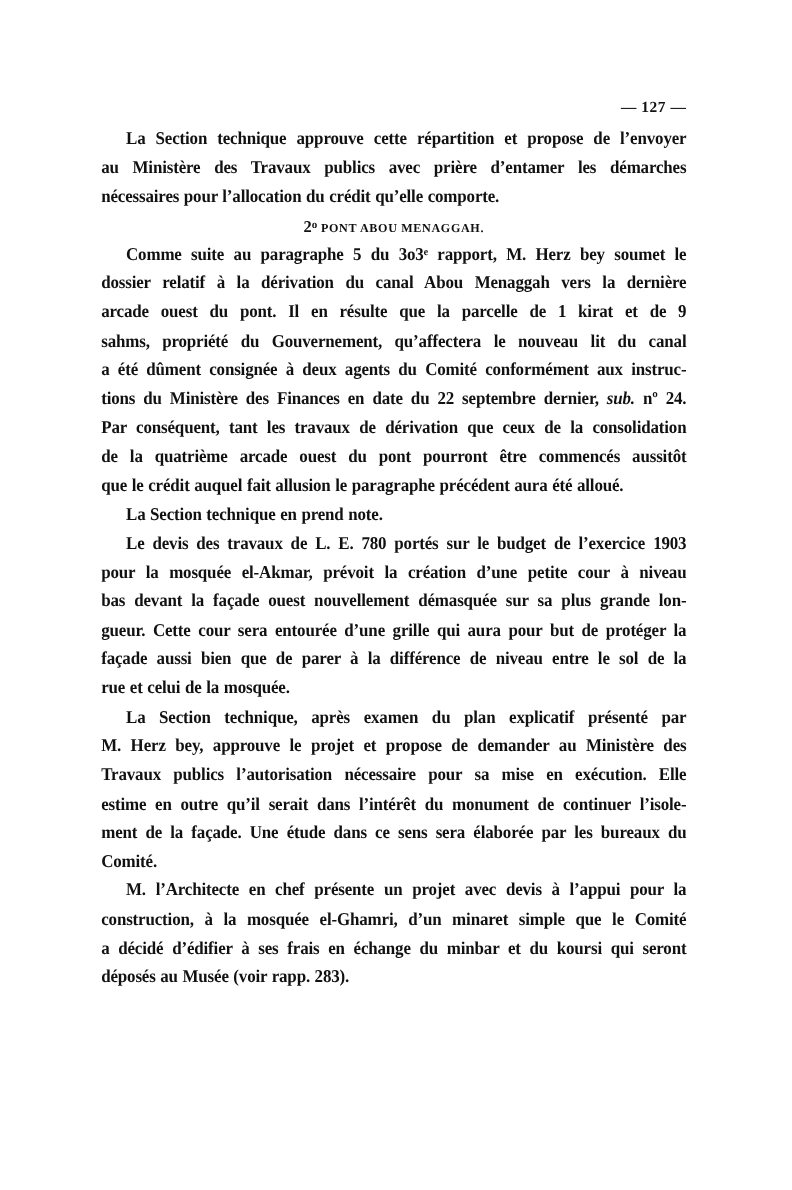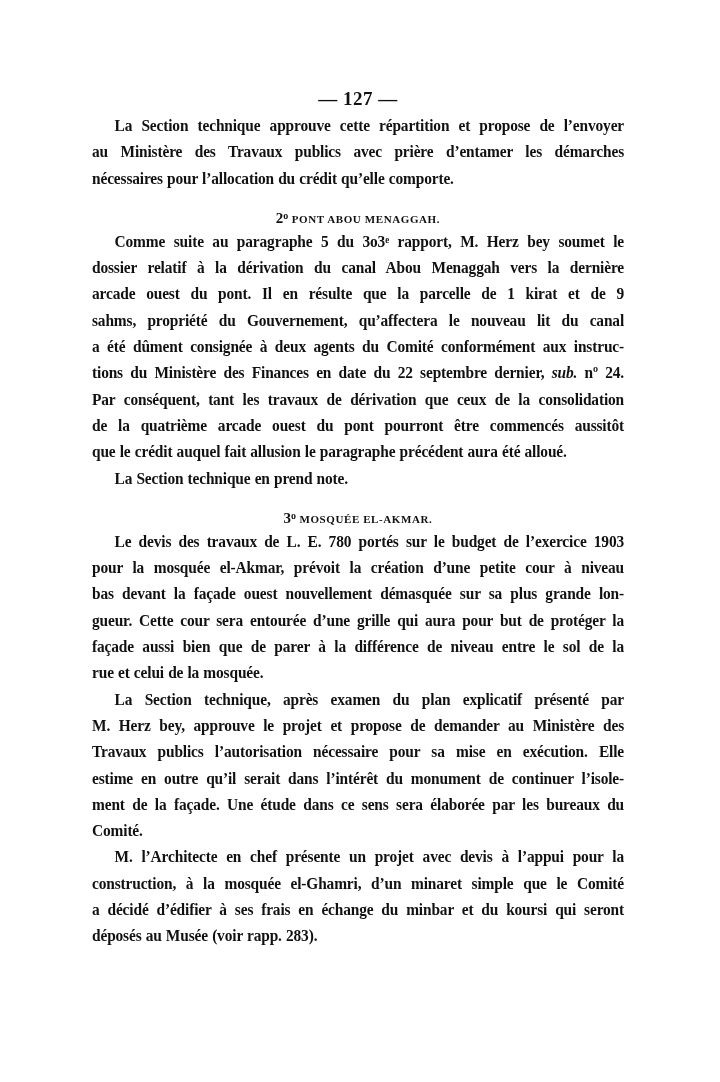--- a/index.html
+++ b/index.html
@@ -15,22 +15,22 @@
     font-family: "Liberation Serif", "DejaVu Serif", serif;
     color: #111111;
   }
   .page {
     position: absolute;
     left: 92px;
     top: 86px;
     width: 532px;
   }
   .page-number {
-    text-align: center;
-    font-size: 19px;
+    text-align: right;
+    font-size: 14px;
     font-weight: bold;
     line-height: 26px;
     height: 26px;
     margin-bottom: 1px;
     letter-spacing: 0.5px;
   }
   .para {
     margin: 0;
     font-size: 16.4px;
     line-height: 26.3px;
@@ -50,21 +50,20 @@
   }
   .line.last {
     text-align-last: left;
   }
   .heading {
     text-align: center;
     font-size: 11px;
     font-weight: bold;
     letter-spacing: 0.6px;
     line-height: 26px;
-    margin-top: 11px;
     margin-bottom: 0px;
     height: 26px;
   }
   .heading .num {
     font-size: 15px;
     letter-spacing: 0;
   }
   .heading .num sup {
     font-size: 10px;
     vertical-align: 4px;
@@ -97,21 +96,20 @@
           <span class="line">tions du Ministère des Finances en date du 22 septembre dernier, <em class="it">sub.</em> nº 24.</span>
           <span class="line">Par conséquent, tant les travaux de dérivation que ceux de la consolidation</span>
           <span class="line">de la quatrième arcade ouest du pont pourront être commencés aussitôt</span>
           <span class="line last">que le crédit auquel fait allusion le paragraphe précédent aura été alloué.</span>
         </p>
         <p class="para">
           <span class="line last" style="padding-left: 24px;">La Section technique en prend note.</span>
         </p>
       </section>
       <section>
-        <div class="heading"><span class="num">3<sup>o</sup></span> <span> MOSQUÉE EL-AKMAR.</span></div>
         <p class="para">
           <span class="line" style="padding-left: 24px;">Le devis des travaux de L. E. 780 portés sur le budget de l’exercice 1903</span>
           <span class="line">pour la mosquée el-Akmar, prévoit la création d’une petite cour à niveau</span>
           <span class="line">bas devant la façade ouest nouvellement démasquée sur sa plus grande lon-</span>
           <span class="line">gueur. Cette cour sera entourée d’une grille qui aura pour but de protéger la</span>
           <span class="line">façade aussi bien que de parer à la différence de niveau entre le sol de la</span>
           <span class="line last">rue et celui de la mosquée.</span>
         </p>
         <p class="para">
           <span class="line" style="padding-left: 24px;">La Section technique, après examen du plan explicatif présenté par</span>

